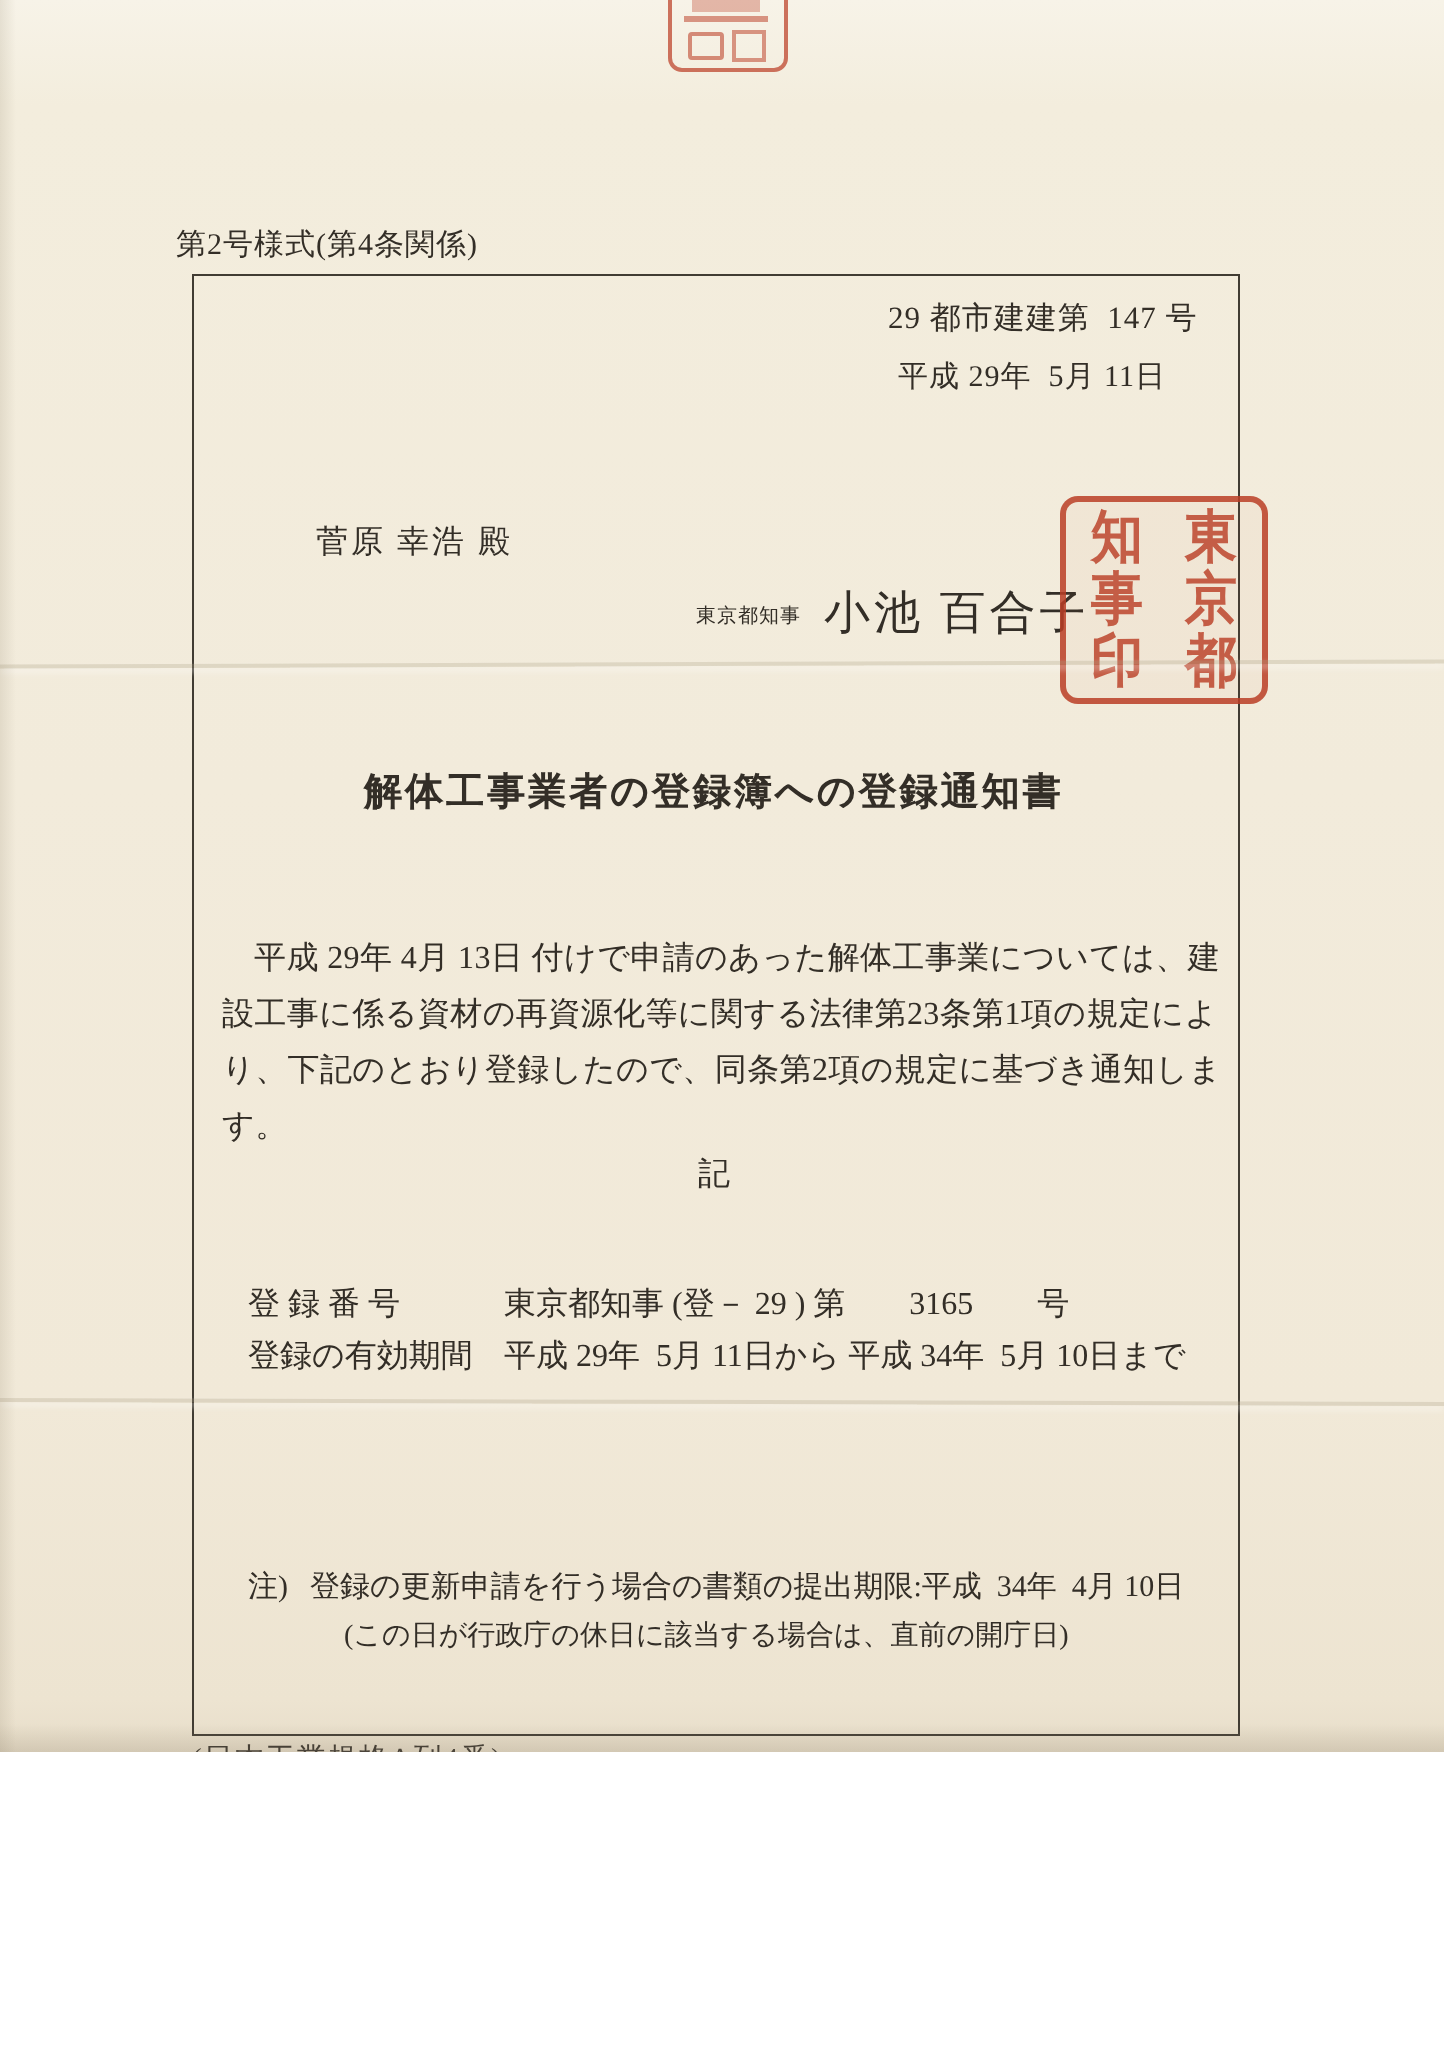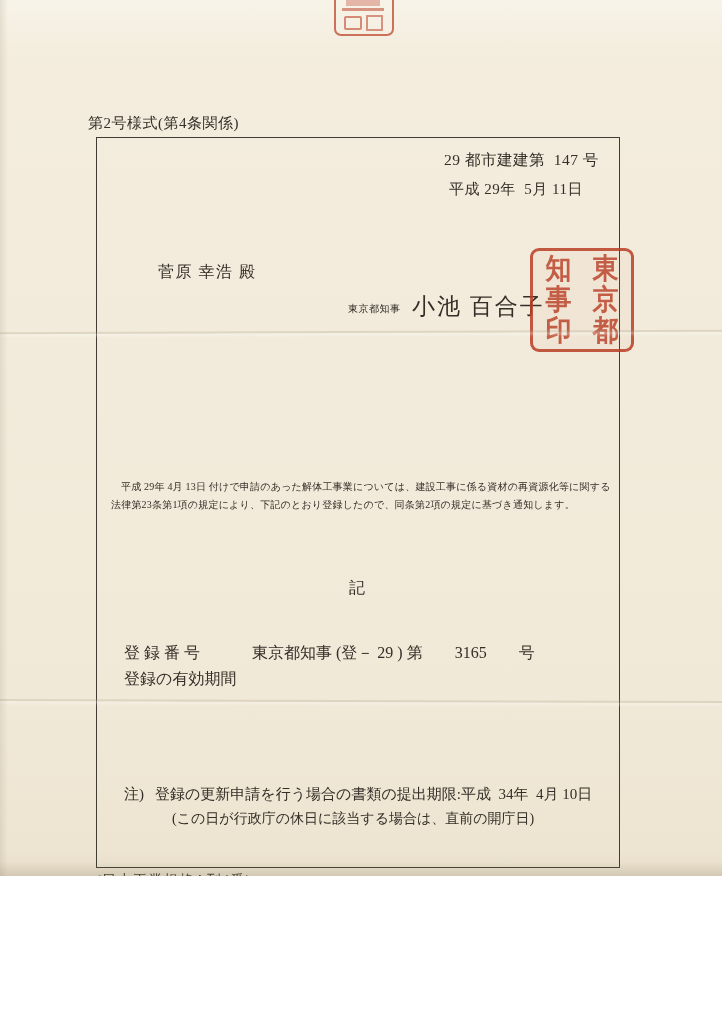--- a/index.html
+++ b/index.html
@@ -55,21 +55,21 @@
     left:334px;top:-26px;width:56px;height:58px;
     border:2.5px solid rgba(190,70,45,.75);border-radius:7px;
   }
   .top-stamp .bar{position:absolute;left:6px;top:32px;width:42px;height:3px;background:rgba(190,70,45,.55);}
   .top-stamp .m1{position:absolute;left:8px;top:40px;width:14px;height:10px;border:2px solid rgba(190,70,45,.6);border-radius:2px;}
   .top-stamp .m2{position:absolute;left:30px;top:39px;width:13px;height:12px;border:2px solid rgba(190,70,45,.55);}
   .top-stamp .m3{position:absolute;left:10px;top:22px;width:34px;height:8px;background:rgba(190,70,45,.35);}
 
   .doc-title{left:96px;top:383px;width:522px;text-align:center;font-size:19px;font-weight:bold;letter-spacing:1.5px;font-family:"Liberation Sans","DejaVu Sans",sans-serif;}
 
-  .body-par{left:111px;top:466px;width:501px;font-size:10px;line-height:1.75;text-indent:1em;letter-spacing:.2px;white-space:normal;margin-top:12px;}
+  .body-par{left:111px;top:466px;width:501px;font-size:16px;line-height:1.75;text-indent:1em;letter-spacing:.2px;white-space:normal;}
   .ki{left:96px;top:578px;width:522px;text-align:center;font-size:16px;}
 
   .reg-label1{left:124px;top:643px;font-size:16px;}
   .reg-value1{left:252px;top:643px;font-size:16px;}
   .reg-label2{left:124px;top:669px;font-size:16px;}
   .reg-value2{left:252px;top:669px;font-size:16px;}
 
   .note-prefix{left:124px;top:785px;font-size:15px;}
   .note-line1{left:155px;top:785px;font-size:15px;}
   .note-line2{left:172px;top:810px;font-size:14px;}
@@ -106,28 +106,30 @@
       <span class="seal-ch">京</span>
       <span class="seal-ch">都</span>
     </div>
     <div class="seal-col">
       <span class="seal-ch">知</span>
       <span class="seal-ch">事</span>
       <span class="seal-ch">印</span>
     </div>
   </div>
 
+  <div class="abs doc-title">解体工事業者の登録簿への登録通知書</div>
 
   <div class="abs body-par">平成 29年  4月 13日 付けで申請のあった解体工事業については、建設工事に係る資材の再資源化等に関する法律第23条第1項の規定により、下記のとおり登録したので、同条第2項の規定に基づき通知します。</div>
 
   <div class="abs txt ki">記</div>
 
   <div class="abs txt reg-label1">登 録 番 号</div>
   <div class="abs txt reg-value1">東京都知事 (登－ 29 ) 第　　3165　　号</div>
   <div class="abs txt reg-label2">登録の有効期間</div>
+  <div class="abs txt reg-value2">平成 29年  5月 11日から 平成 34年  5月 10日まで</div>
 
   <div class="abs txt note-prefix">注)</div>
   <div class="abs txt note-line1">登録の更新申請を行う場合の書類の提出期限:平成  34年  4月 10日</div>
   <div class="abs txt note-line2">(この日が行政庁の休日に該当する場合は、直前の開庁日)</div>
 
   <div class="abs txt jis-note">(日本工業規格A列4番)</div>
 
   <div class="crease c1"></div>
   <div class="crease c2"></div>
   <div class="crease c3"></div>

